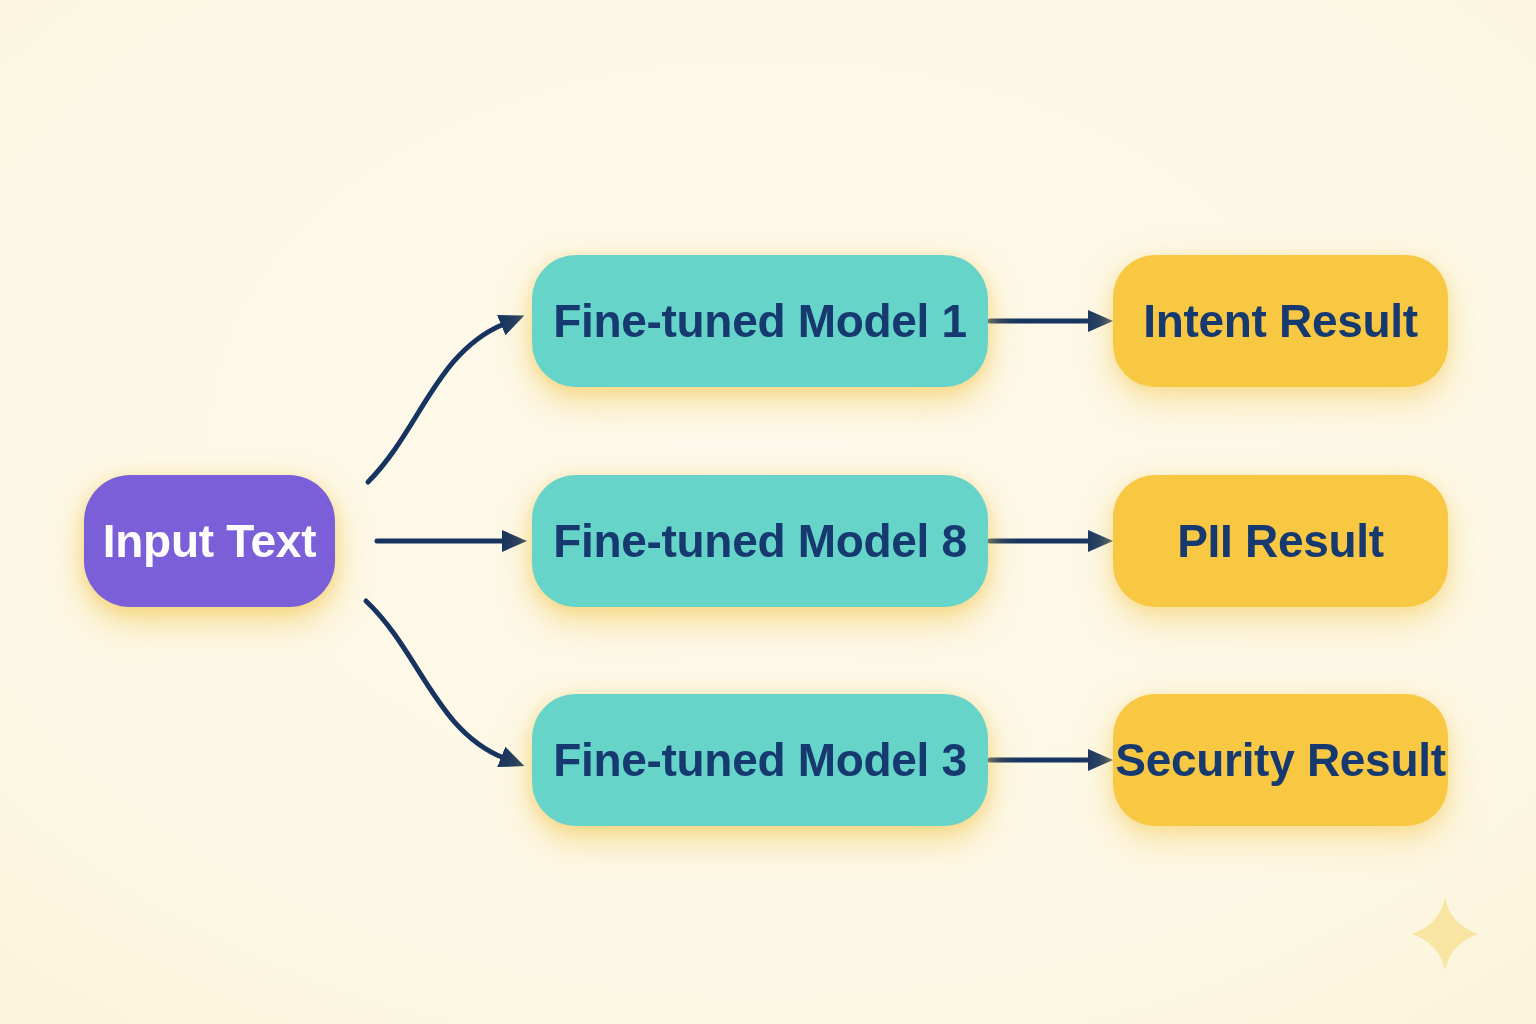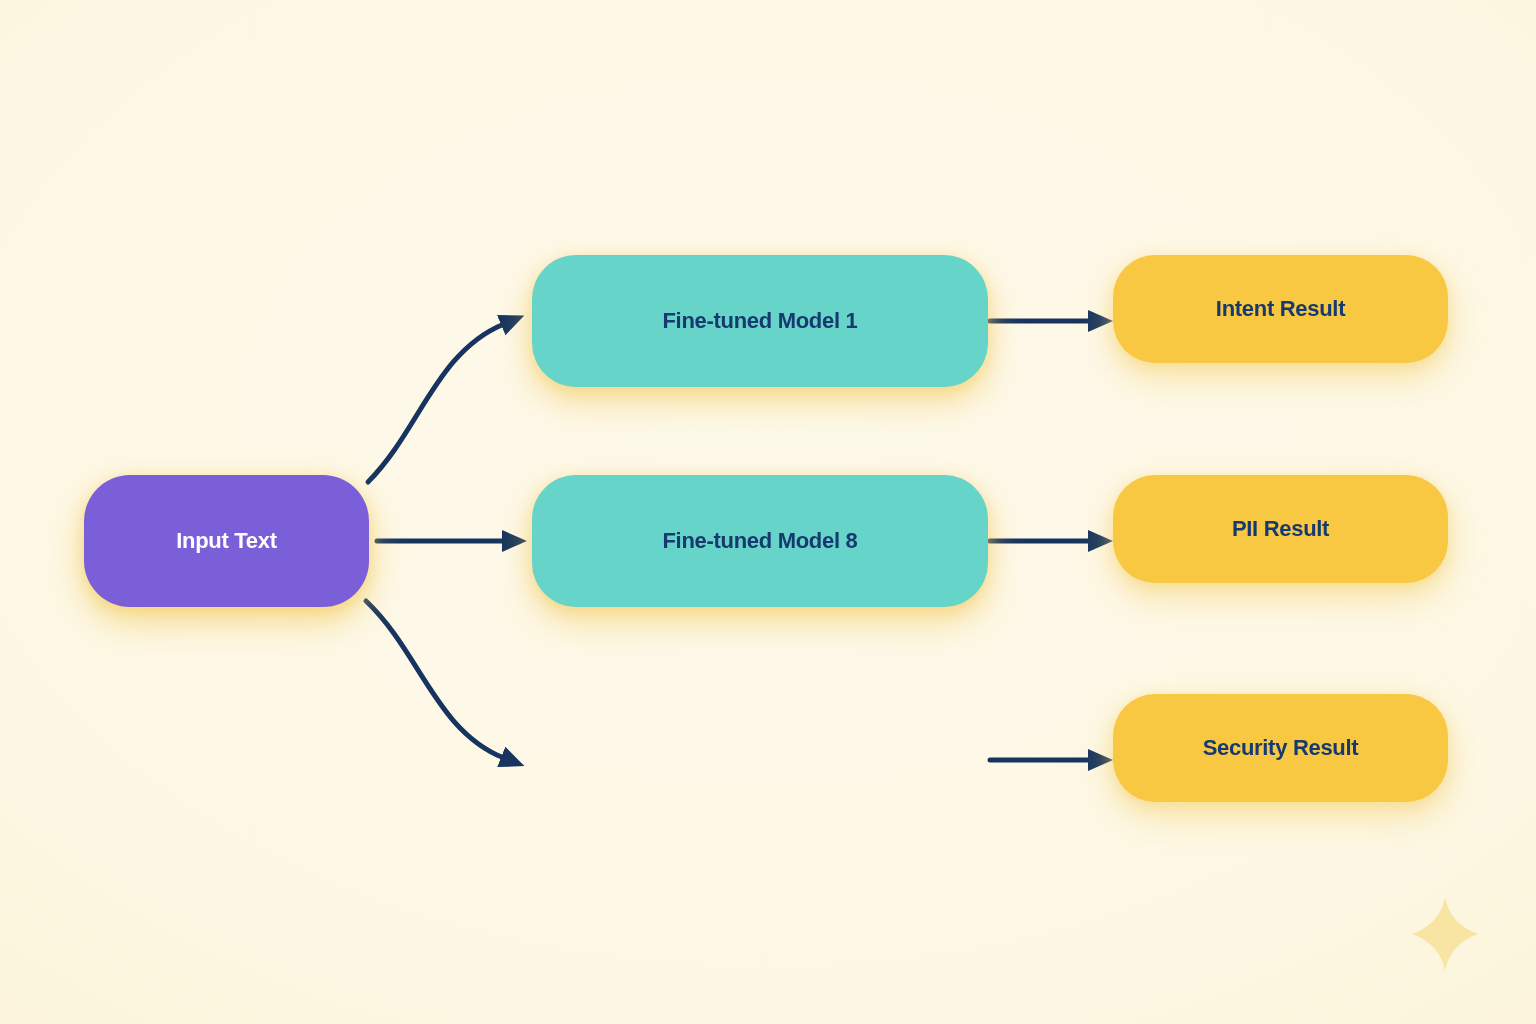--- a/index.html
+++ b/index.html
@@ -30,48 +30,48 @@
   }
   .arrowhead-fill {
     fill: var(--arrow, #16345f);
   }
   .node {
     position: absolute;
     display: flex;
     align-items: center;
     justify-content: center;
     font-weight: 700;
-    font-size: 22px;
+    font-size: 46px;
     letter-spacing: -0.3px;
     box-sizing: border-box;
     text-align: center;
   }
   .node-input {
     left: 84px;
     top: 475px;
-    width: 285px;
+    width: 251px;
     height: 132px;
     border-radius: 46px;
     background: var(--input-fill, #7b5fd8);
     color: var(--input-text, #fdfdfe);
     box-shadow: 0 14px 34px rgba(243, 203, 93, 0.65), 0 4px 14px rgba(243, 203, 93, 0.45);
   }
   .node-model {
     left: 532px;
     width: 456px;
     height: 132px;
     border-radius: 44px;
     background: var(--model-fill, #66d4c8);
     color: var(--node-text, #16396f);
     box-shadow: 0 14px 34px rgba(243, 203, 93, 0.6), 0 4px 14px rgba(243, 203, 93, 0.4);
   }
   .node-result {
     left: 1113px;
     width: 335px;
-    height: 108px;
+    height: 132px;
     border-radius: 42px;
     background: var(--result-fill, #f9c843);
     color: var(--node-text, #16396f);
     box-shadow: 0 14px 34px rgba(245, 210, 110, 0.55), 0 4px 14px rgba(245, 210, 110, 0.4);
     justify-content: center;
   }
   .row-1 { top: 255px; }
   .row-2 { top: 475px; }
   .row-3 { top: 694px; }
   .sparkle {
@@ -107,20 +107,23 @@
   <div class="node node-input">
     <span>Input Text</span>
   </div>
 
   <div class="node node-model row-1">
     <span>Fine-tuned Model 1</span>
   </div>
   <div class="node node-model row-2">
     <span>Fine-tuned Model 8</span>
   </div>
+  <div class="node node-model row-3">
+    <span>Fine-tuned Model 3</span>
+  </div>
 
   <div class="node node-result row-1">
     <span>Intent Result</span>
   </div>
   <div class="node node-result row-3">
     <span>Security Result</span>
   </div>
   <div class="node node-result row-2">
     <span>PII Result</span>
   </div>

